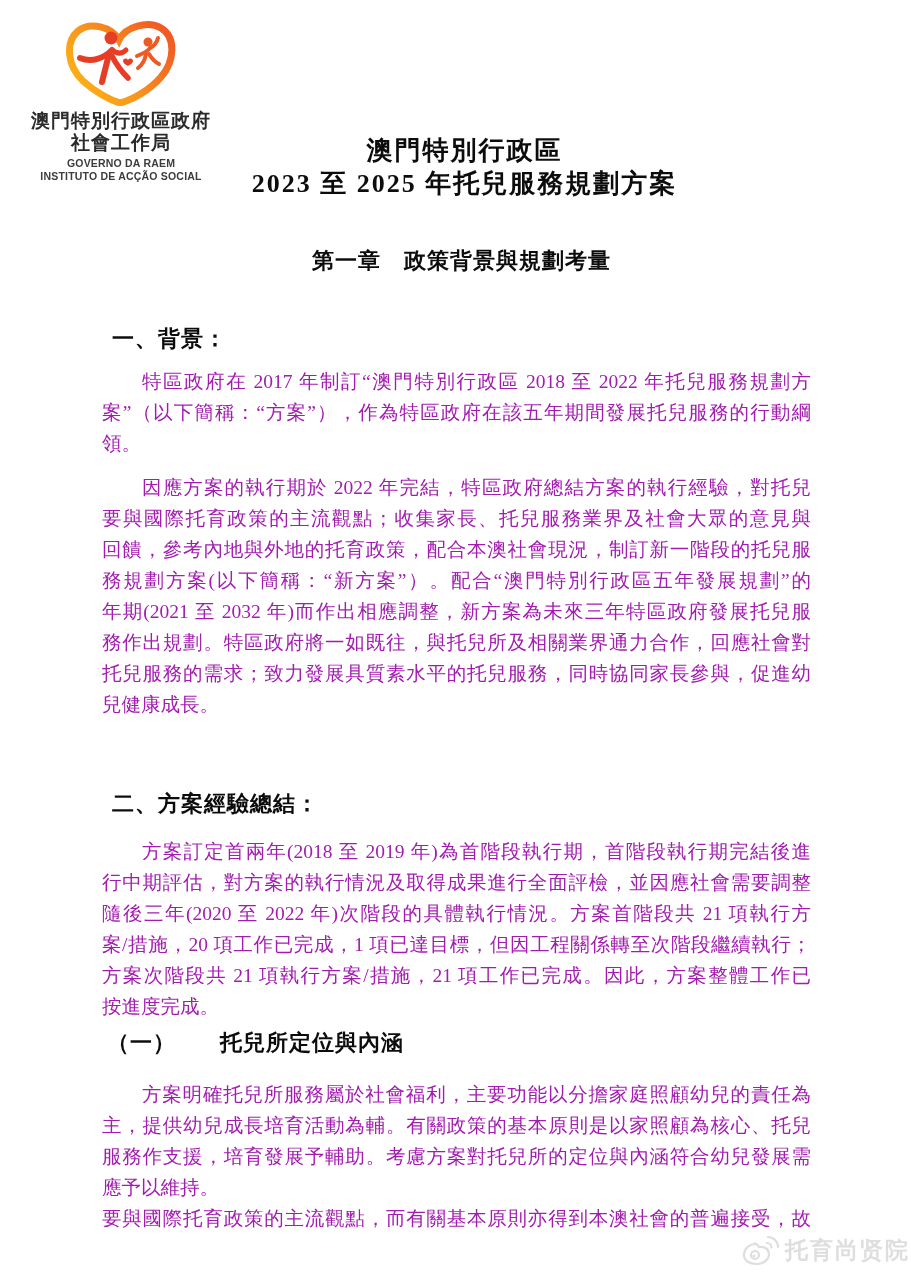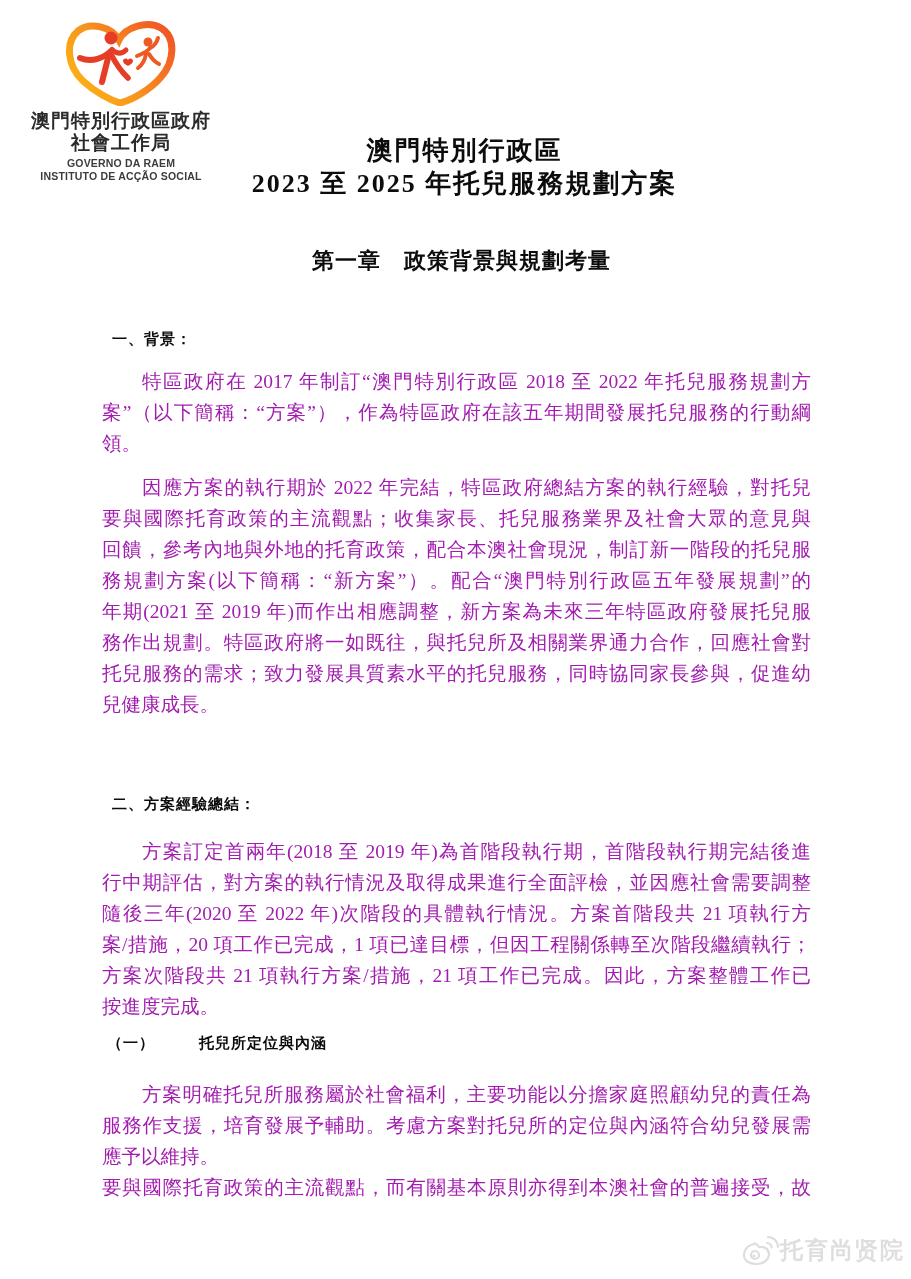--- a/index.html
+++ b/index.html
@@ -68,21 +68,21 @@
     line-height: 26px;
     letter-spacing: 1px;
     color: #0c0c0c;
   }
 
   
   .body-col { position: absolute; left: 102px; width: 709px; }
 
   .sec-heading {
     font-weight: bold;
-    font-size: 15px;
+    font-size: 22px;
     line-height: 24px;
     letter-spacing: 1px;
     color: #0c0c0c;
     padding-left: 10px;
     white-space: nowrap;
   }
   .sub-heading { padding-left: 5px; }
   .sub-heading .sub-num { font-weight: bold; }
   .sub-heading .sub-title { font-weight: bold; margin-left: 44px; }
 
@@ -98,20 +98,21 @@
   .para .line.indent { padding-left: 40px; }
   .para .line.end { text-align-last: left; }
 
   
   .watermark {
     position: absolute;
     left: 742px;
     top: 1234px;
     display: flex;
     align-items: center;
+    gap: 5px;
     color: #dcdcdc;
   }
   .watermark .wm-text {
     font-family: "Liberation Sans", "DejaVu Sans", sans-serif;
     font-size: 23px;
     font-weight: bold;
     letter-spacing: 2px;
     color: #dedede;
     white-space: nowrap;
   }
@@ -170,21 +171,21 @@
     <div class="line indent">特區政府在 2017 年制訂“澳門特別行政區 2018 至 2022 年托兒服務規劃方</div>
     <div class="line">案”（以下簡稱：“方案”），作為特區政府在該五年期間發展托兒服務的行動綱</div>
     <div class="line end">領。</div>
   </div>
 
   <div class="body-col para" style="top:472px;">
     <div class="line indent">因應方案的執行期於 2022 年完結，特區政府總結方案的執行經驗，對托兒</div>
     <div class="line">要與國際托育政策的主流觀點；收集家長、托兒服務業界及社會大眾的意見與</div>
     <div class="line">回饋，參考內地與外地的托育政策，配合本澳社會現況，制訂新一階段的托兒服</div>
     <div class="line">務規劃方案(以下簡稱：“新方案”）。配合“澳門特別行政區五年發展規劃”的</div>
-    <div class="line">年期(2021 至 2019 年)而作出相應調整，新方案為未來三年特區政府發展托兒服</div>
+    <div class="line">年期(2021 至 2032 年)而作出相應調整，新方案為未來三年特區政府發展托兒服</div>
     <div class="line">務作出規劃。特區政府將一如既往，與托兒所及相關業界通力合作，回應社會對</div>
     <div class="line">托兒服務的需求；致力發展具質素水平的托兒服務，同時協同家長參與，促進幼</div>
     <div class="line end">兒健康成長。</div>
   </div>
 
   <div class="body-col sec-heading" style="top:792px;">二、方案經驗總結：</div>
 
   <div class="body-col para" style="top:836px;">
     <div class="line indent">方案訂定首兩年(2018 至 2019 年)為首階段執行期，首階段執行期完結後進</div>
     <div class="line">行中期評估，對方案的執行情況及取得成果進行全面評檢，並因應社會需要調整</div>
@@ -193,20 +194,21 @@
     <div class="line">方案次階段共 21 項執行方案/措施，21 項工作已完成。因此，方案整體工作已</div>
     <div class="line end">按進度完成。</div>
   </div>
 
   <div class="body-col sec-heading sub-heading" style="top:1031px;">
     <span class="sub-num">（一）</span><span class="sub-title">托兒所定位與內涵</span>
   </div>
 
   <div class="body-col para" style="top:1079px;">
     <div class="line indent">方案明確托兒所服務屬於社會福利，主要功能以分擔家庭照顧幼兒的責任為</div>
+    <div class="line">主，提供幼兒成長培育活動為輔。有關政策的基本原則是以家照顧為核心、托兒</div>
     <div class="line">服務作支援，培育發展予輔助。考慮方案對托兒所的定位與內涵符合幼兒發展需</div>
     <div class="line end">應予以維持。</div>
     <div class="line">要與國際托育政策的主流觀點，而有關基本原則亦得到本澳社會的普遍接受，故</div>
   </div>
 
   <div class="watermark">
     <svg width="38" height="32" viewBox="0 0 38 32">
       <g fill="none" stroke="#dedede" stroke-width="2.2" stroke-linecap="round">
         <path d="M14 10 C7 10, 2 15, 2 21 C2 27, 8 30, 14 30 C21 30, 27 26, 27 20 C27 15, 22 12, 17 13 C15 9, 10 9, 14 10 Z"></path>
         <circle cx="13" cy="21" r="4"></circle>

